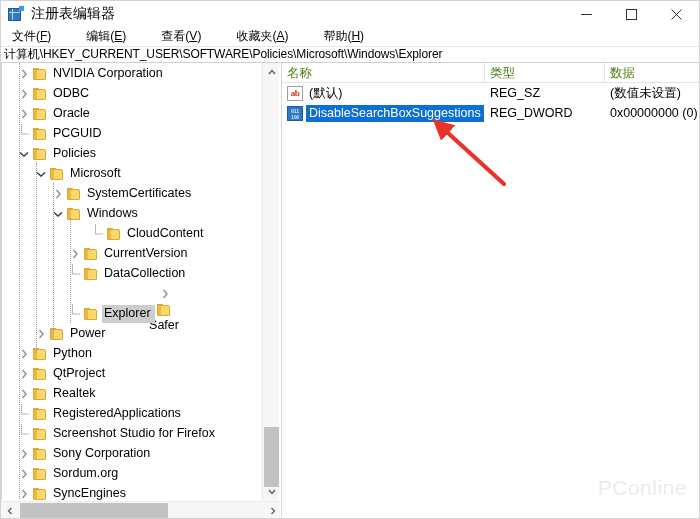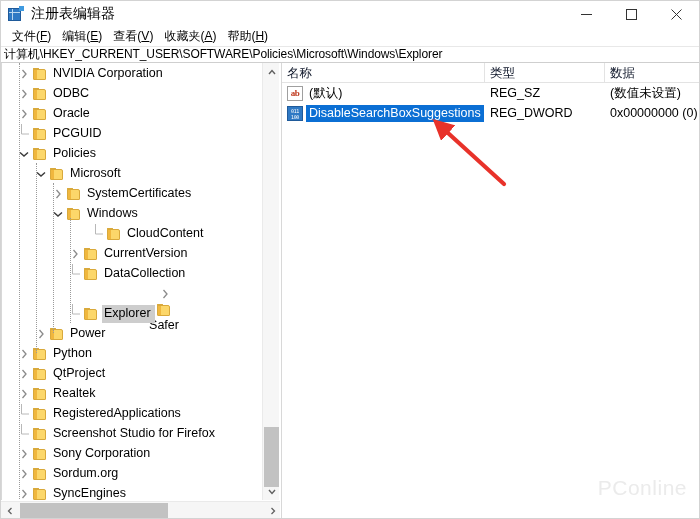--- a/index.html
+++ b/index.html
@@ -66,20 +66,21 @@
   }
   .win-btn svg { display: block; }
 
   
   .menubar {
     position: absolute; left: 0; top: 26px;
     width: 698px; height: 19px;
     background: #ffffff;
     display: flex; align-items: center;
     padding-left: 6px;
+    gap: 24px;
   }
   .menu-item {
     font-size: 12px; color: #000000;
     padding: 1px 6px 1px 5px;
     white-space: nowrap;
   }
   .menu-item .acc { text-decoration: underline; }
 
   
   .addressbar {
@@ -221,21 +222,21 @@
   }
   .list-header {
     position: relative;
     display: flex;
     height: 20px;
     border-bottom: 1px solid #e3e3e3;
     background: #ffffff;
   }
   .col {
     position: relative;
-    font-size: 12.5px; color: #0f172a;
+    font-size: 12.5px; color: #4d7c0f;
     display: flex; align-items: center;
     padding-left: 5px;
     height: 20px;
     border-right: 1px solid #e3e3e3;
   }
   .col.c-name { width: 203px; }
   .col.c-type { width: 120px; }
   .col.c-data { flex: 1; border-right: none; }
 
   .row {

